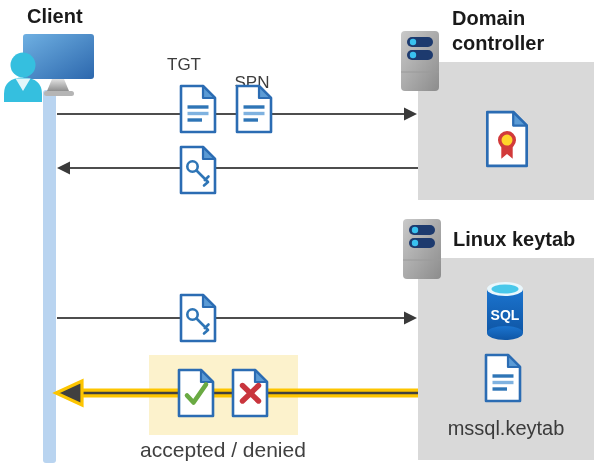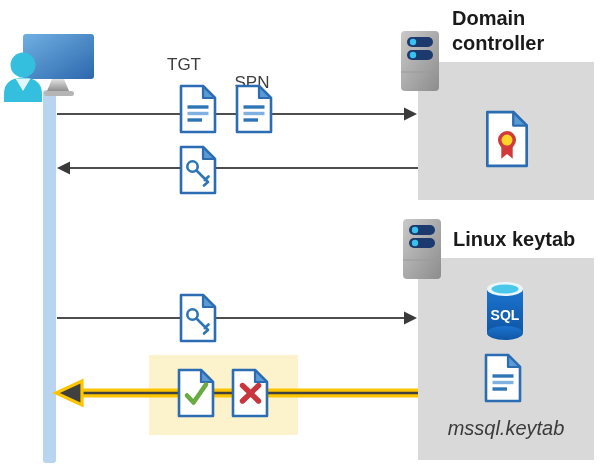--- a/index.html
+++ b/index.html
@@ -4,21 +4,21 @@
 <style>
   html,body{margin:0;padding:0;background:#ffffff;}
   .canvas{
     position:relative;width:600px;height:468px;overflow:hidden;
     font-family:"Liberation Sans","DejaVu Sans",sans-serif;background:#ffffff;
   }
   .abs{position:absolute;}
   .title{font-weight:bold;font-size:20px;color:#1a1a1a;line-height:25px;}
   .panel{background:#d9d9d9;}
   .ticket-label{font-size:17px;color:#3d3d3d;text-align:center;}
-  .caption{font-size:20px;color:#3b3b3b;text-align:center;font-style:italic;}
+  .caption{font-size:20px;color:#3b3b3b;text-align:center;}
   .result-label{font-size:21px;color:#404040;text-align:center;}
   .timeline{
     background:#b9d4f0;border-radius:3px;
   }
   .highlight{background:#fcf2cc;}
   svg{display:block;}
 </style>
 </head>
 <body>
 
@@ -107,20 +107,21 @@
         <rect x="1" y="1" width="38" height="60" rx="4" fill="url(#srvGrad)"></rect>
         <line x1="1" y1="42" x2="39" y2="42" stroke="#9a9a9a" stroke-width="1"></line>
         <rect x="7" y="7" width="26" height="10" rx="5" fill="#1d3a6e"></rect>
         <circle cx="13" cy="12" r="3.2" fill="#39c1ef"></circle>
         <rect x="7" y="20" width="26" height="10" rx="5" fill="#1d3a6e"></rect>
         <circle cx="13" cy="25" r="3.2" fill="#39c1ef"></circle>
       </g>
     </defs>
   </svg>
 
+  <div class="abs title" style="left:27px;top:4px;z-index:4;">Client</div>
 
   <svg class="abs" style="left:0;top:28px;z-index:4;" width="100" height="76" viewBox="0 0 100 76">
     <rect x="23" y="6" width="71" height="45" rx="3" fill="url(#monGrad)"></rect>
     <polygon points="52,51 64,51 69,63 47,63" fill="url(#standGrad)"></polygon>
     <rect x="44" y="63" width="30" height="5" rx="2.5" fill="#b5b5b5"></rect>
     <circle cx="23" cy="37" r="12.5" fill="#35bfdf"></circle>
     <path d="M4,74 L4,66 Q4,50 23,49.5 Q42,50 42,66 L42,74 Z" fill="#35bfdf"></path>
     <polygon points="15.5,50.5 30.5,50.5 23,63" fill="#ffffff" opacity="0.85"></polygon>
   </svg>
 
@@ -142,20 +143,21 @@
       <use href="#doc-key"></use>
     </svg>
 
   <svg class="abs" style="left:176px;top:368px;z-index:4;" width="40" height="50" viewBox="0 0 40 50">
       <use href="#doc-check"></use>
     </svg>
   <svg class="abs" style="left:230px;top:368px;z-index:4;" width="40" height="50" viewBox="0 0 40 50">
       <use href="#doc-x"></use>
     </svg>
 
+  <div class="abs result-label" style="left:103px;top:438px;width:240px;z-index:4;">accepted / denied</div>
 
   <svg class="abs" style="left:400px;top:30px;z-index:4;" width="40" height="62" viewBox="0 0 40 62">
       <use href="#server-box"></use>
     </svg>
   <div class="abs title" style="left:452px;top:6px;width:150px;z-index:4;">Domain controller</div>
 
   <svg class="abs" style="left:485px;top:110px;z-index:4;" width="44" height="58" viewBox="0 0 42 56">
       <use href="#doc-cert"></use>
     </svg>
 

